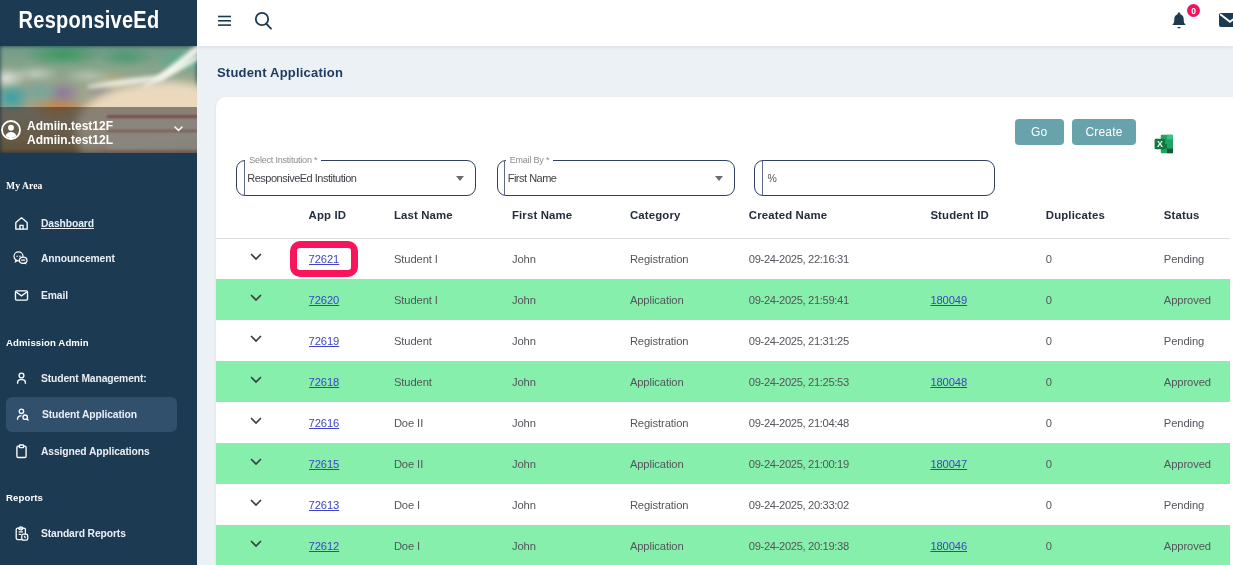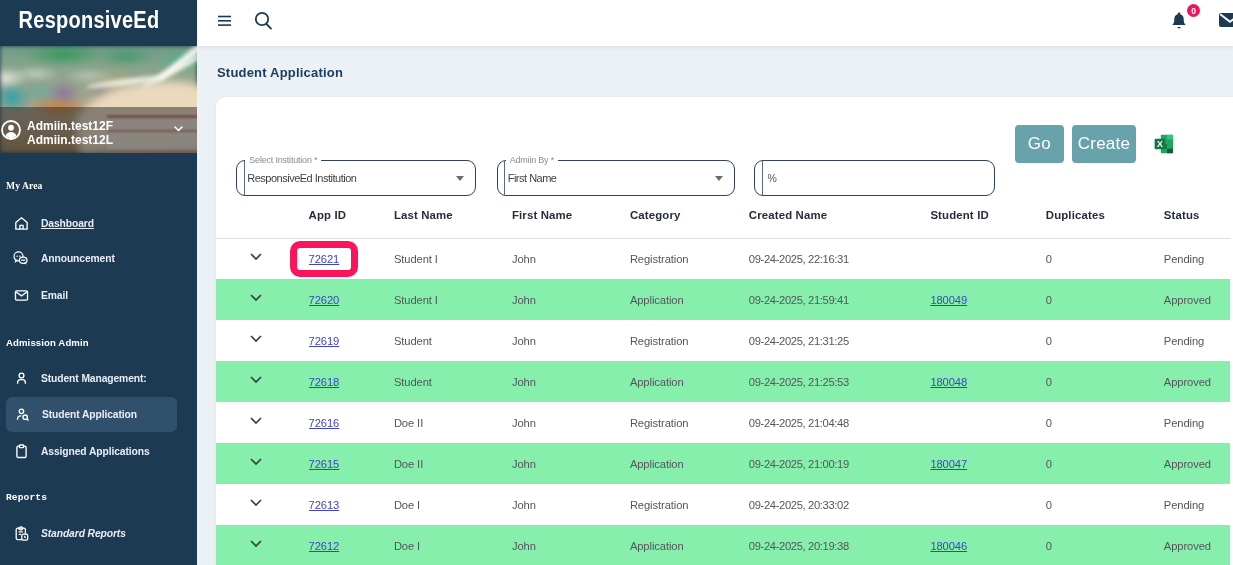--- a/index.html
+++ b/index.html
@@ -71,22 +71,22 @@
   .fld { position:absolute; height:36px; border:1.5px solid #32415f; border-radius:9px; background:#fff;margin-top:32px; }
   .fld .lab { position:absolute; left:8px; top:-6px; background:#fff; padding:0 4px; font-size:9px; color:#8b8b92; letter-spacing:-.2px; }
   .fld .val { position:absolute; left:10px; top:0; height:100%; display:flex; align-items:center; font-size:11px;
               letter-spacing:-.5px; color:#3f3f46; }
   .fld .vline { position:absolute; left:6.5px; top:0; bottom:0; width:1px; background:#5a6a85; }
   .fld .arr { position:absolute; right:11px; top:50%; margin-top:-2px; width:0; height:0;
               border-left:4.5px solid transparent; border-right:4.5px solid transparent; border-top:5px solid #6b6b74; }
   .f1 { left:20.3px; top:31px; width:239.4px; }
   .f2 { left:280.7px; top:31px; width:238.7px; }
   .f3 { left:538.4px; top:31px; width:240.8px; }
-  .btn { position:absolute; top:28px; height:38px; background:#68a3ab; border-radius:4px; color:#fff;
-         font-size:17px; display:flex; align-items:center; justify-content:center; letter-spacing:.2px; }
+  .btn { position:absolute; top:22px; height:26px; background:#68a3ab; border-radius:4px; color:#fff;
+         font-size:12px; display:flex; align-items:center; justify-content:center; letter-spacing:.2px; }
   .bgo { left:798.5px; width:49.5px; }
   .bcreate { left:856.4px; width:63.2px; }
   .xls { position:absolute; left:938px; top:37px; }
 
   
   table { position:absolute; left:0; top:95px; width:1014px; border-collapse:collapse; table-layout:fixed; }
   th, td { text-align:left; padding:0; vertical-align:middle; overflow:hidden; white-space:nowrap; }
   th { color:#252d3c; font-weight:bold; font-size:11.4px; letter-spacing:.15px; height:46px; border-bottom:1px solid #dedede; }
   td { color:#55555d; font-size:11.2px; letter-spacing:-.1px; height:41px; }
   td:nth-child(6) { letter-spacing:-.35px; }
@@ -169,22 +169,22 @@
       </svg>
     Student Application
   </div>
   <div class="item" style="top:433px;">
     <svg class="ic" viewBox="0 0 24 24" fill="none" stroke="#fff" stroke-width="1.9">
         <rect x="5.5" y="4.5" width="13" height="16" rx="1.8"></rect>
         <rect x="9" y="2.8" width="6" height="3.8" rx="1" fill="#1d3a53"></rect>
       </svg>
     Assigned Applications
   </div>
-  <div class="sec" style="top:491.5px;font-family:Liberation Mono, monospace;">Reports</div>
-  <div class="item" style="top:515.5px;font-style:italic;">
+  <div class="sec" style="top:491.5px;">Reports</div>
+  <div class="item" style="top:515.5px;">
     <svg class="ic" viewBox="0 0 24 24" fill="none" stroke="#fff" stroke-width="1.8">
         <rect x="4.5" y="4.5" width="13" height="16" rx="2"></rect>
         <ellipse cx="11" cy="4.8" rx="2.8" ry="2"></ellipse>
         <path d="M8 9.8 h6 M8 13.2 h3.5"></path>
         <rect x="12.4" y="13" width="8.4" height="8.4" rx="2.4" fill="#1d3a53"></rect>
         <path d="M16.6 15.3 v1.9 l1.4 .8"></path>
       </svg>
     Standard Reports
   </div>
 </div>
@@ -215,21 +215,21 @@
 <div class="title">Student Application</div>
 
 <div class="card">
   <div class="fld f1">
       <span class="lab">Select Institution *</span>
       <span class="vline"></span>
       <span class="val">ResponsiveEd Institution</span>
       <span class="arr"></span>
     </div>
   <div class="fld f2">
-      <span class="lab">Admiin By *</span>
+      <span class="lab">Email By *</span>
       <span class="vline"></span>
       <span class="val">First Name</span>
       <span class="arr"></span>
     </div>
   <div class="fld f3">
       <span class="vline"></span>
       <span class="val" style="font-size:10.5px;color:#55555d;letter-spacing:0;left:12px;">%</span>
     </div>
   <div class="btn bgo">Go</div>
   <div class="btn bcreate">Create</div>

